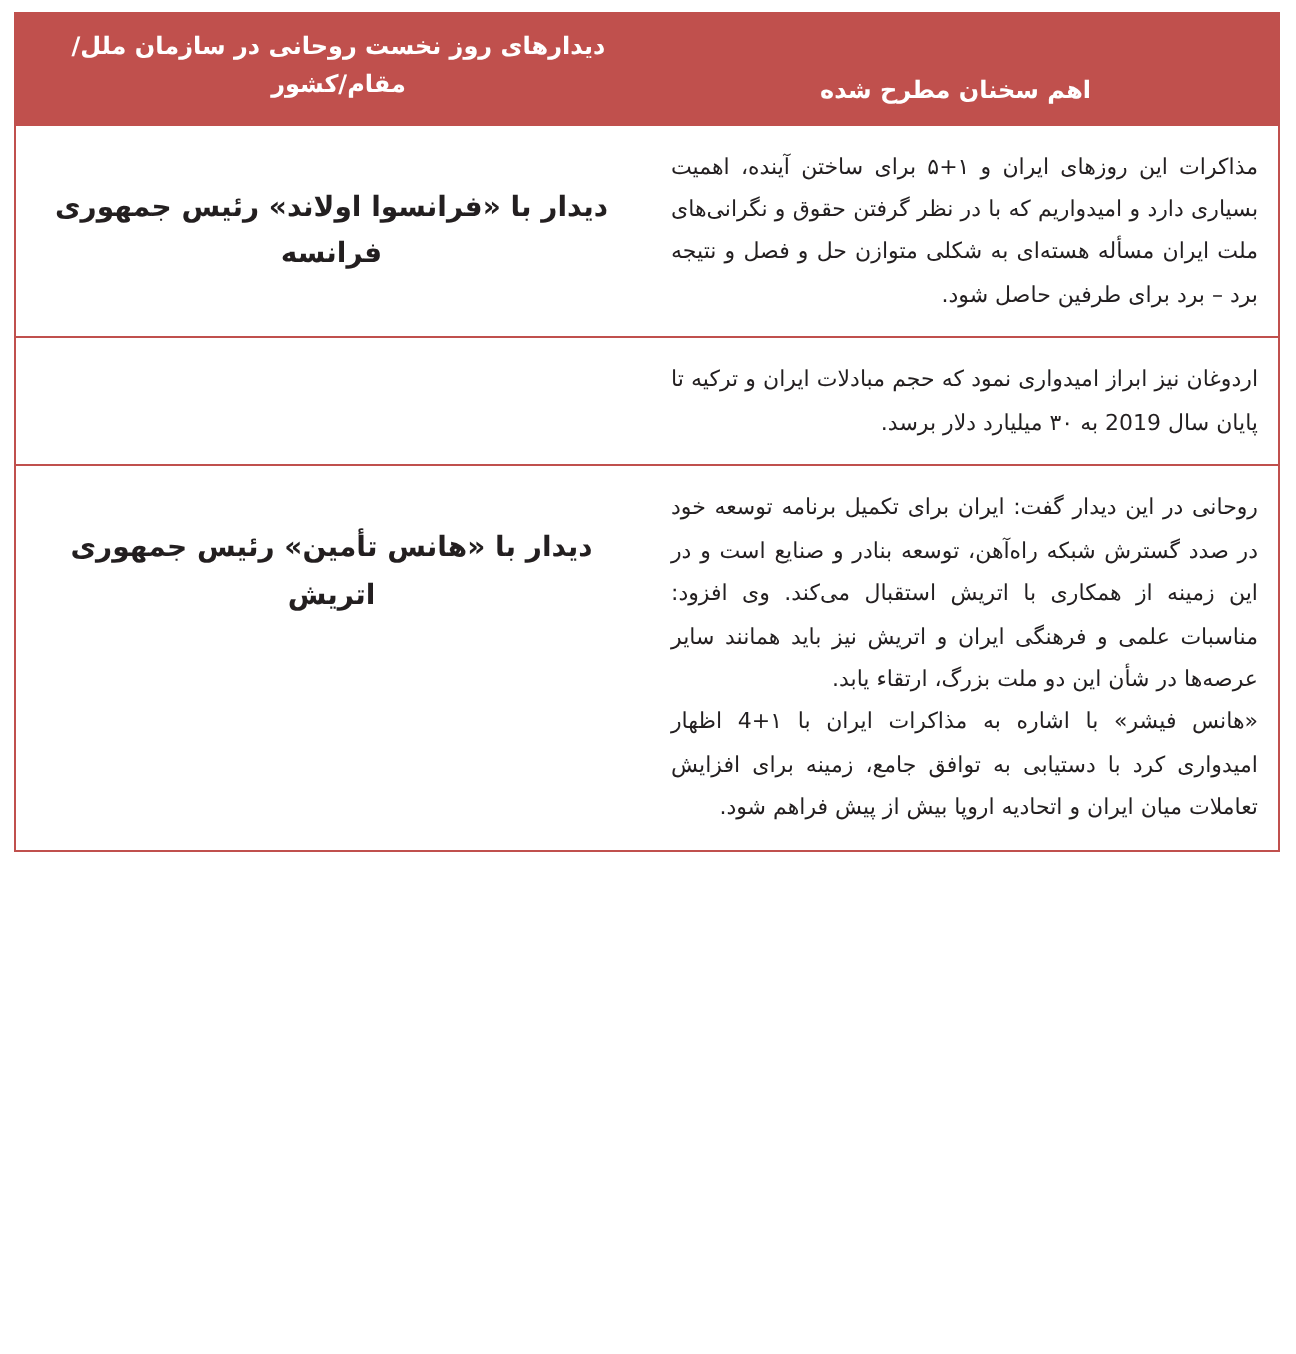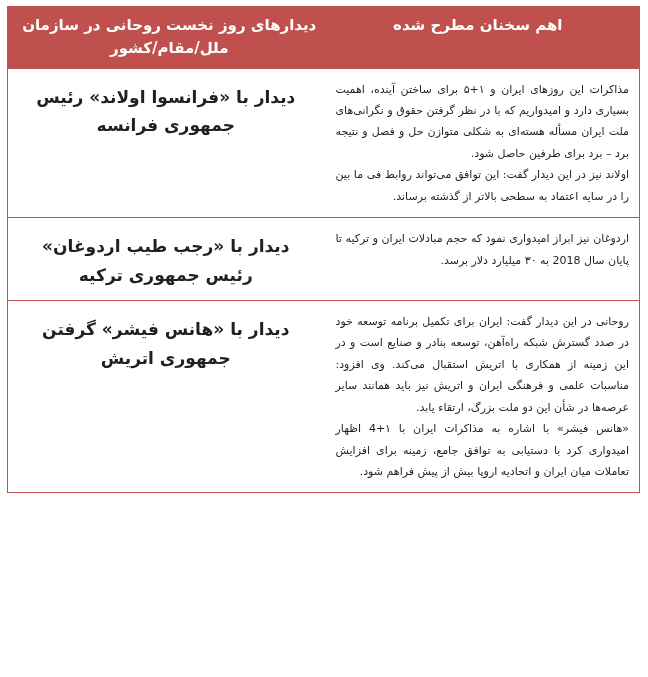--- a/index.html
+++ b/index.html
@@ -29,32 +29,33 @@
     align-items: flex-start;
     box-sizing: border-box;
     width: 633px;
     margin: 6px 0 0 0;
     padding: 6px 8px 8px 8px;
     min-height: 38px;
   }
   .th {
     color: #ffffff;
     font-weight: bold;
-    font-size: 15px;
+    font-size: 12px;
     line-height: 1.55;
     text-align: center;
     box-sizing: border-box;
   }
   .th-subject {
     width: 50%;
     padding: 2px 6px 0 6px;
   }
   .th-quotes {
     width: 50%;
     padding: 2px 6px 0 6px;
+    margin-top: 22px;
   }
 
   
   .tbody {
     width: 633px;
     box-sizing: border-box;
     border: 1px solid #c0504d;
     border-top: none;
     background: #ffffff;
   }
@@ -63,23 +64,23 @@
     flex-direction: row;
     align-items: flex-start;
     border-bottom: 1px solid #c0504d;
     box-sizing: border-box;
   }
   .trow:last-child { border-bottom: none; }
 
   .cell-subject {
     width: 50%;
     box-sizing: border-box;
-    padding: 14px 10px 10px 10px;
+    padding: 30px 10px 10px 10px;
     font-weight: bold;
-    font-size: 17px;
+    font-size: 14px;
     line-height: 1.7;
     text-align: center;
     color: #231f20;
   }
   .cell-quotes {
     width: 50%;
     box-sizing: border-box;
     padding: 10px 10px 10px 12px;
     font-size: 11px;
     line-height: 1.95;
@@ -99,34 +100,32 @@
   <div class="thead">
     <div class="th th-quotes">اهم سخنان مطرح شده</div>
     <div class="th th-subject">دیدارهای روز نخست روحانی در سازمان ملل/مقام/کشور</div>
   </div>
 
   <div class="tbody">
 
     <div class="trow">
       <div class="cell-quotes">
         <p class="para">مذاکرات این روزهای ایران و ۱+۵ برای ساختن آینده، اهمیت بسیاری دارد و امیدواریم که با در نظر گرفتن حقوق و نگرانی‌های ملت ایران مسأله هسته‌ای به شکلی متوازن حل و فصل و نتیجه برد – برد برای طرفین حاصل شود.</p>
-        <p class="para">اولاند نیز در این دیدار گفت: این توافق می‌تواند روابط فی ما بین را در سایه اعتماد به سطحی بالاتر از گذشته برساند.</p>
       </div>
       <div class="cell-subject">دیدار با «فرانسوا اولاند» رئیس جمهوری فرانسه</div>
     </div>
 
     <div class="trow">
       <div class="cell-quotes">
-        <p class="para">اردوغان نیز ابراز امیدواری نمود که حجم مبادلات ایران و ترکیه تا پایان سال 2018 به ۳۰ میلیارد دلار برسد.</p>
+        <p class="para">اردوغان نیز ابراز امیدواری نمود که حجم مبادلات ایران و ترکیه تا پایان سال 2019 به ۳۰ میلیارد دلار برسد.</p>
       </div>
-      <div class="cell-subject">دیدار با «رجب طیب اردوغان» رئیس جمهوری ترکیه</div>
     </div>
 
     <div class="trow">
       <div class="cell-quotes">
         <p class="para">روحانی در این دیدار گفت: ایران برای تکمیل برنامه توسعه خود در صدد گسترش شبکه راه‌آهن، توسعه بنادر و صنایع است و در این زمینه از همکاری با اتریش استقبال می‌کند. وی افزود: مناسبات علمی و فرهنگی ایران و اتریش نیز باید همانند سایر عرصه‌ها در شأن این دو ملت بزرگ، ارتقاء یابد.</p>
         <p class="para">«هانس فیشر» با اشاره به مذاکرات ایران با ۱+4 اظهار امیدواری کرد با دستیابی به توافق جامع، زمینه برای افزایش تعاملات میان ایران و اتحادیه اروپا بیش از پیش فراهم شود.</p>
       </div>
-      <div class="cell-subject">دیدار با «هانس فیشر» گرفتن جمهوری اتریش</div>
+      <div class="cell-subject">دیدار با «هانس تأمین» رئیس جمهوری اتریش</div>
     </div>
 
   </div>
 </div>
 
 </body></html>

